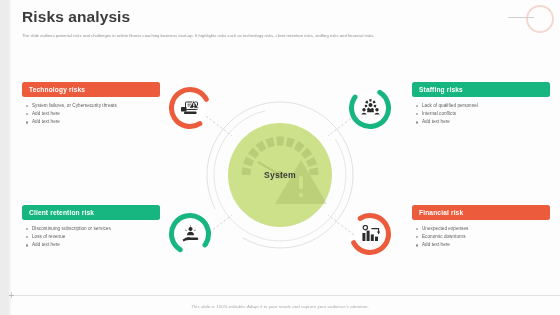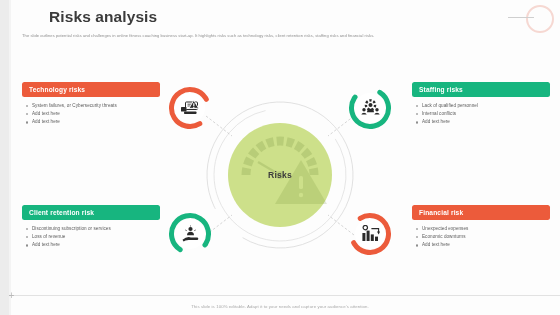--- a/index.html
+++ b/index.html
@@ -34,21 +34,20 @@
   }
   
   .page-title {
     position: absolute;
     left: 22px;
     top: 8px;
     font-size: 15.5px;
     font-weight: bold;
     color: #3b3b3b;
     letter-spacing: 0.1px;
-    margin-left: 27px;
   }
   .page-subtitle {
     position: absolute;
     left: 22px;
     top: 33px;
     width: 470px;
     font-size: 4.1px;
     line-height: 6px;
     color: #8d8d8d;
     letter-spacing: 0.05px;
@@ -256,21 +255,21 @@
       <g opacity="0.18">
         <path d="M120 97 m-34 0 a34 34 0 0 1 68 0" fill="none" stroke="#5f7a28" stroke-width="9" stroke-dasharray="7 3"></path>
         <circle cx="120" cy="97" r="4" fill="#5f7a28"></circle>
         <line x1="120" y1="97" x2="98" y2="84" stroke="#5f7a28" stroke-width="2.4"></line>
         <path d="M141 82 L167 126 L115 126 Z" fill="#6d8a30"></path>
         <rect x="139" y="98" width="4" height="13" rx="1.6" fill="#cde08a"></rect>
         <circle cx="141" cy="117" r="2.2" fill="#cde08a"></circle>
       </g>
     </svg>
 
-    <div class="center-label">Risks</div>
+    <div class="center-label">System</div>
 
     <div class="node node-tl">
       <svg class="ring" viewBox="0 0 44 44" aria-hidden="true">
         <circle cx="22" cy="22" r="18.5" fill="none" stroke="#ec5b3b" stroke-width="5" stroke-linecap="round" stroke-dasharray="88 28" transform="rotate(58 22 22)"></circle>
       </svg>
       <div class="glyph">
         <svg width="20" height="18" viewBox="0 0 20 18" aria-hidden="true">
           <rect x="5.5" y="3" width="12" height="7.5" rx="0.8" fill="none" stroke="#2b2b2b" stroke-width="1"></rect>
           <line x1="7.5" y1="5.2" x2="13" y2="5.2" stroke="#2b2b2b" stroke-width="0.8"></line>
           <line x1="7.5" y1="7" x2="11.5" y2="7" stroke="#2b2b2b" stroke-width="0.8"></line>

